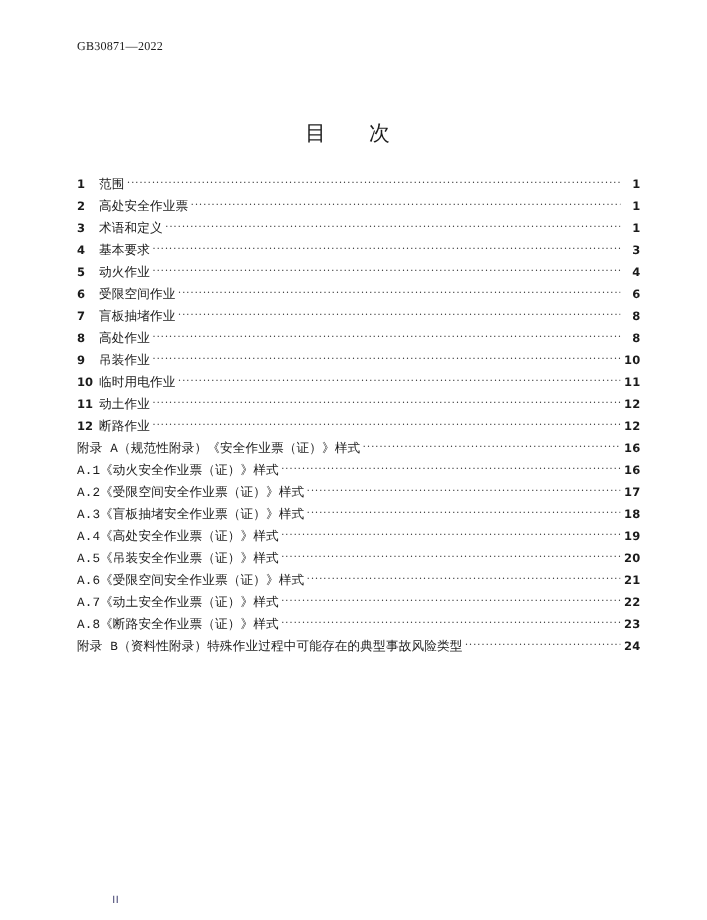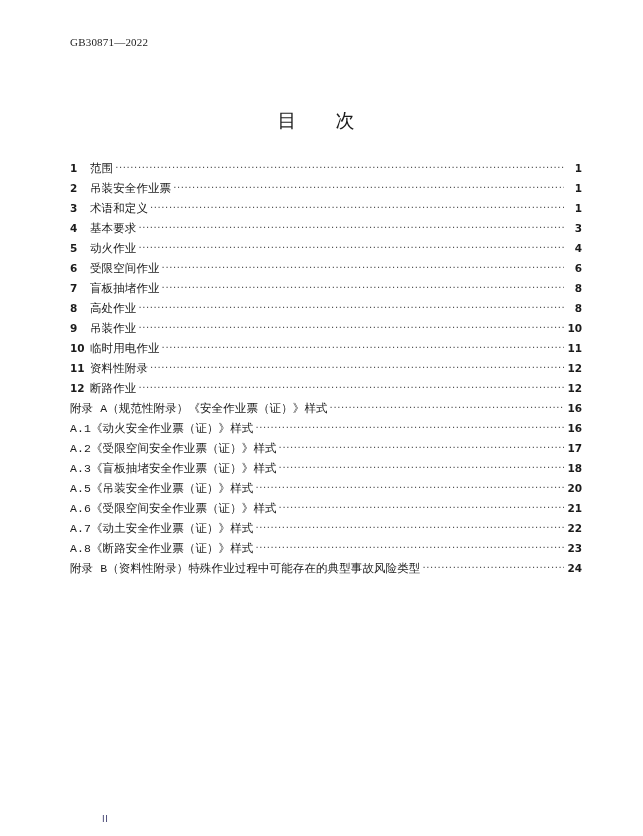--- a/index.html
+++ b/index.html
@@ -139,21 +139,21 @@
 
   <div class="toc" id="toc-list">
       <div class="toc-entry">
         <span class="toc-num">1</span>
         <span class="toc-label">范围</span>
         <span class="toc-dots"></span>
         <span class="toc-page">1</span>
       </div>
       <div class="toc-entry">
         <span class="toc-num">2</span>
-        <span class="toc-label">吊装安全作业票</span>
+        <span class="toc-label">高处安全作业票</span>
         <span class="toc-dots"></span>
         <span class="toc-page">1</span>
       </div>
       <div class="toc-entry">
         <span class="toc-num">3</span>
         <span class="toc-label">术语和定义</span>
         <span class="toc-dots"></span>
         <span class="toc-page">1</span>
       </div>
       <div class="toc-entry">
@@ -193,21 +193,21 @@
         <span class="toc-page">10</span>
       </div>
       <div class="toc-entry">
         <span class="toc-num">10</span>
         <span class="toc-label">临时用电作业</span>
         <span class="toc-dots"></span>
         <span class="toc-page">11</span>
       </div>
       <div class="toc-entry">
         <span class="toc-num">11</span>
-        <span class="toc-label">资料性附录</span>
+        <span class="toc-label">动土作业</span>
         <span class="toc-dots"></span>
         <span class="toc-page">12</span>
       </div>
       <div class="toc-entry">
         <span class="toc-num">12</span>
         <span class="toc-label">断路作业</span>
         <span class="toc-dots"></span>
         <span class="toc-page">12</span>
       </div>
       <div class="toc-entry appendix">
@@ -224,20 +224,25 @@
         <span class="toc-label">A.2《受限空间安全作业票（证）》样式</span>
         <span class="toc-dots"></span>
         <span class="toc-page">17</span>
       </div>
       <div class="toc-entry sub">
         <span class="toc-label">A.3《盲板抽堵安全作业票（证）》样式</span>
         <span class="toc-dots"></span>
         <span class="toc-page">18</span>
       </div>
       <div class="toc-entry sub">
+        <span class="toc-label">A.4《高处安全作业票（证）》样式</span>
+        <span class="toc-dots"></span>
+        <span class="toc-page">19</span>
+      </div>
+      <div class="toc-entry sub">
         <span class="toc-label">A.5《吊装安全作业票（证）》样式</span>
         <span class="toc-dots"></span>
         <span class="toc-page">20</span>
       </div>
       <div class="toc-entry sub">
         <span class="toc-label">A.6《受限空间安全作业票（证）》样式</span>
         <span class="toc-dots"></span>
         <span class="toc-page">21</span>
       </div>
       <div class="toc-entry sub">

